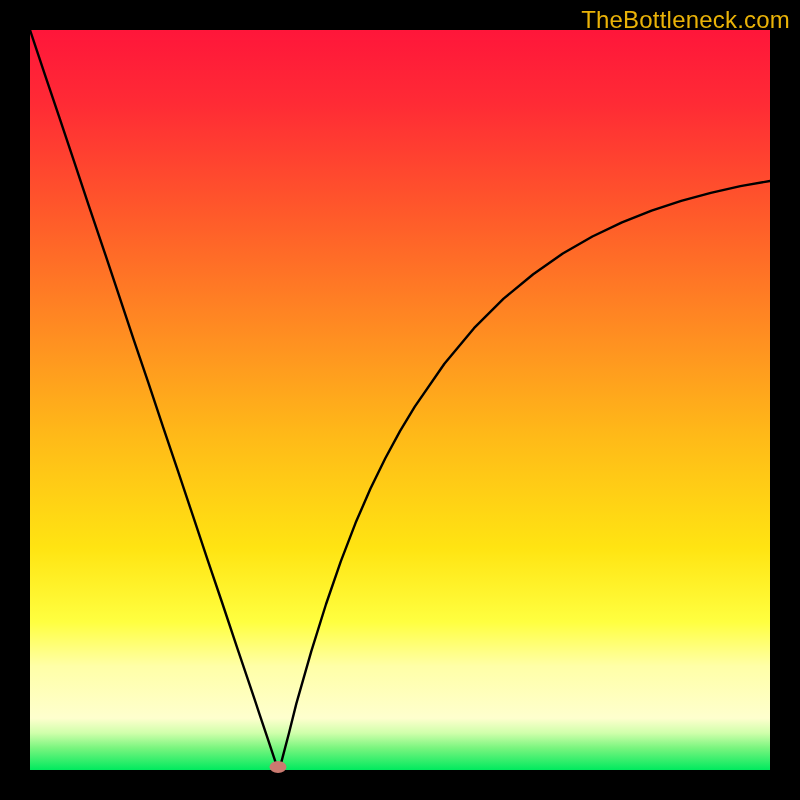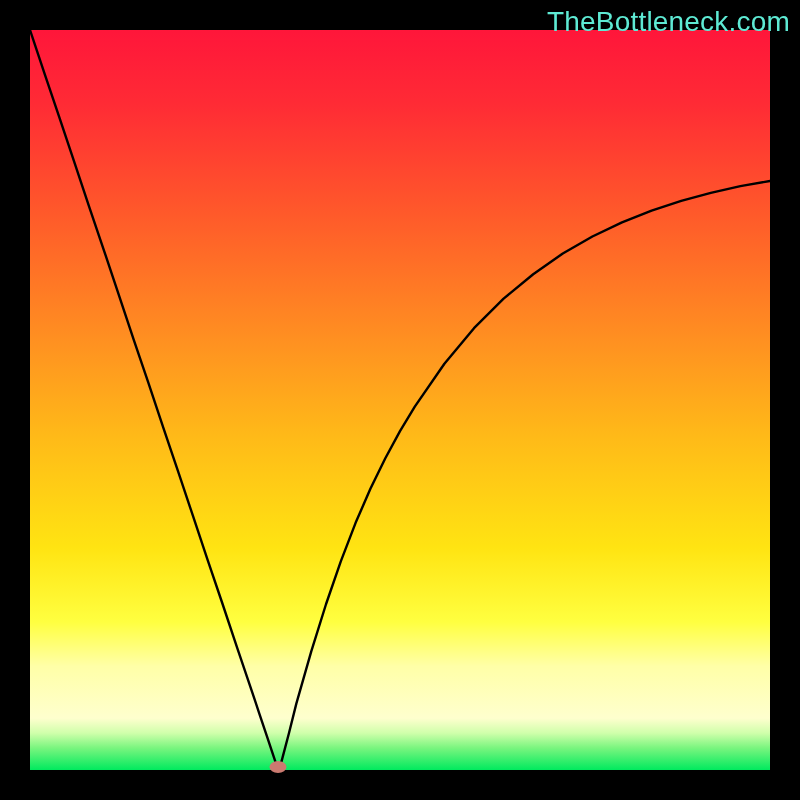--- a/index.html
+++ b/index.html
@@ -24,22 +24,22 @@
     left: 0;
     top: 0;
     width: 740px;
     height: 740px;
   }
   
   .watermark {
     position: absolute;
     top: 6px;
     right: 10px;
-    color: #5eead4;
-    font-size: 28px;
+    color: #eab308;
+    font-size: 24px;
     font-weight: 400;
     letter-spacing: 0.2px;
     z-index: 20;
   }
   svg.plot {
     position: absolute;
     left: 30px;
     top: 30px;
     width: 740px;
     height: 740px;

